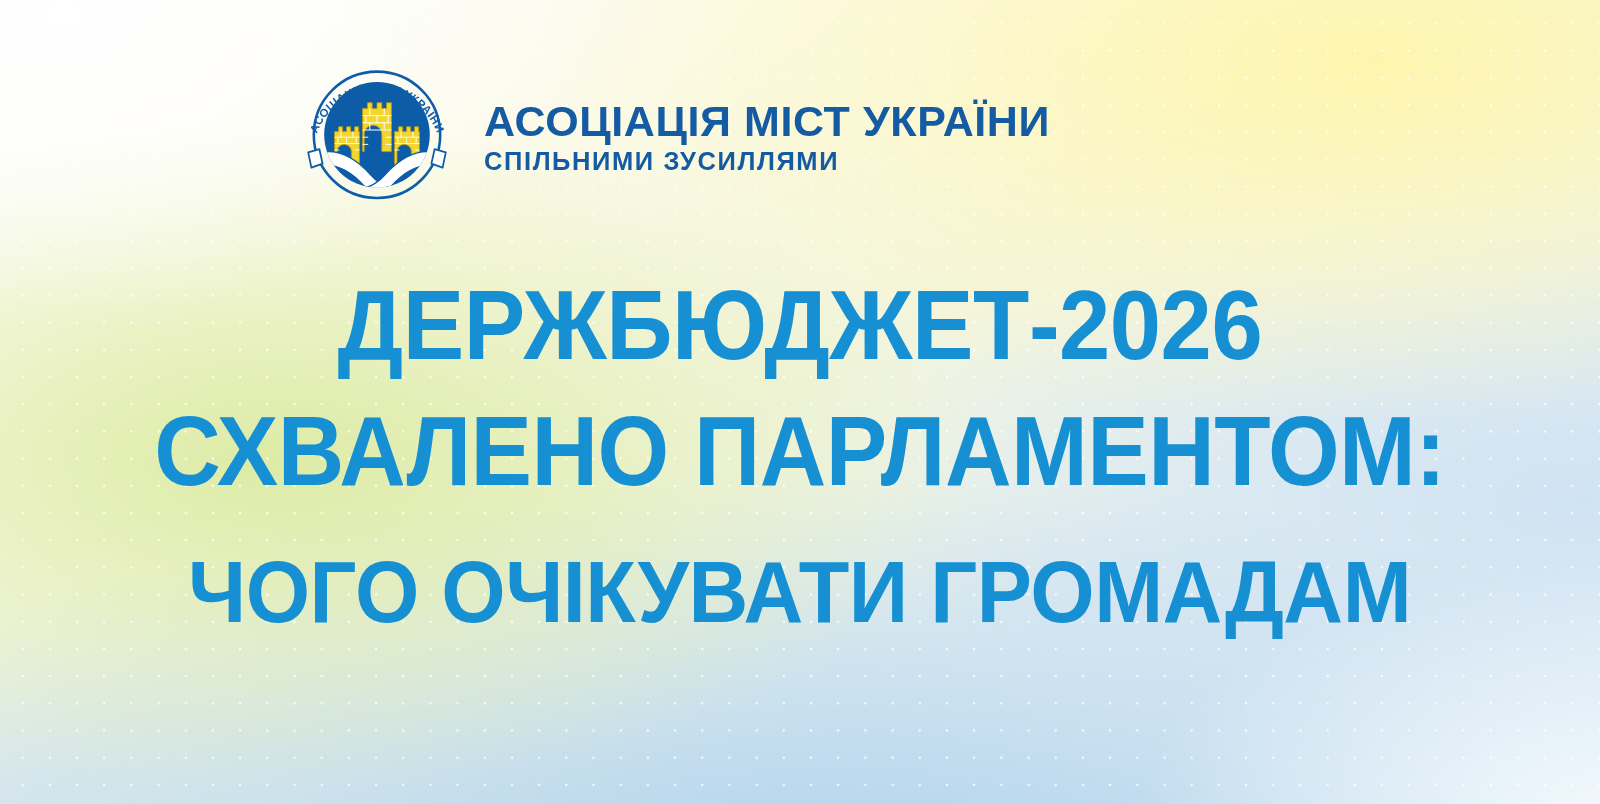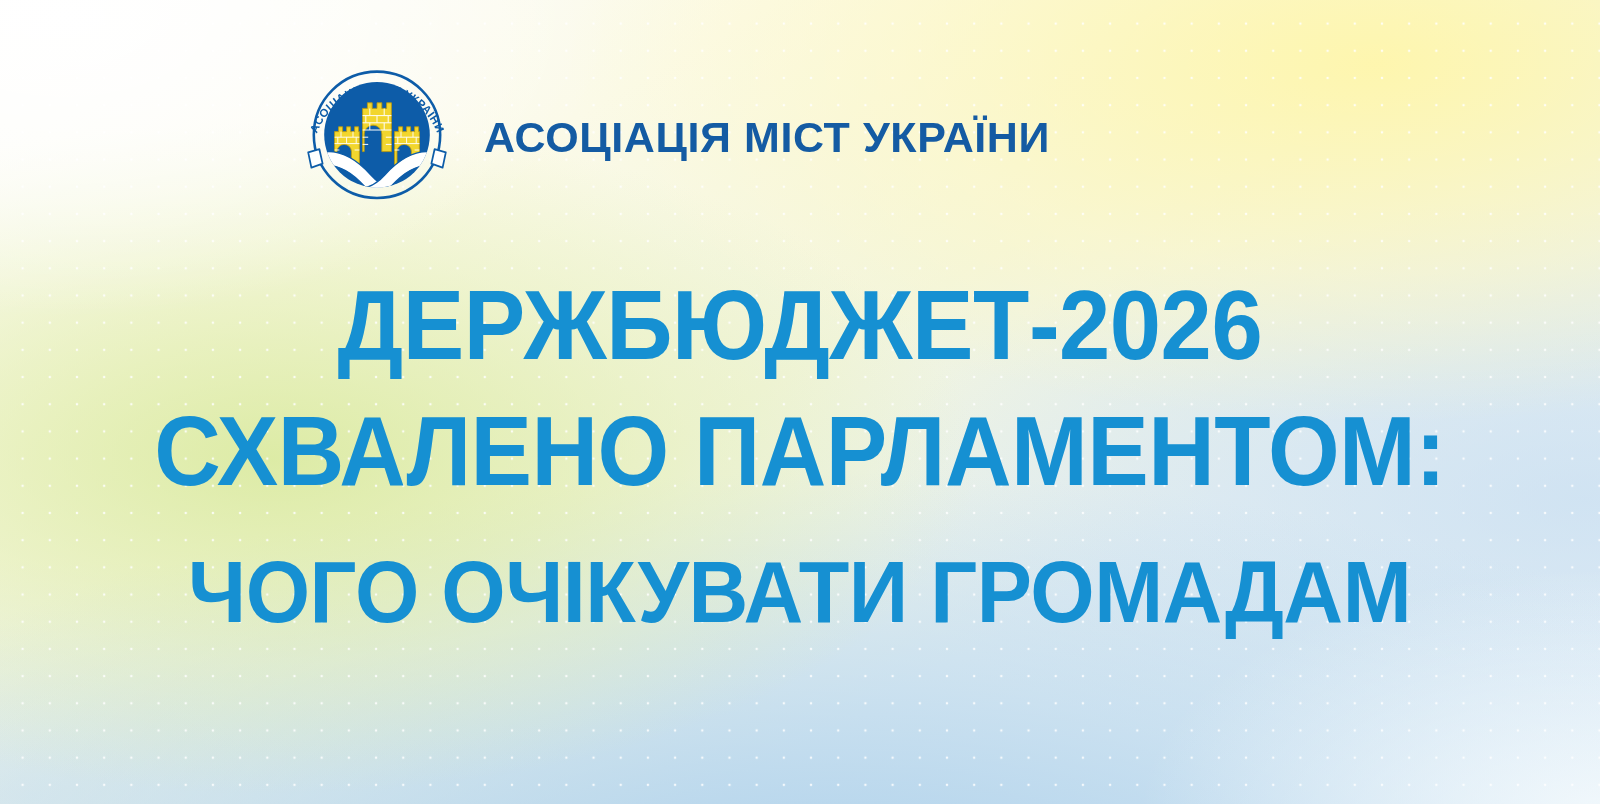--- a/index.html
+++ b/index.html
@@ -193,20 +193,21 @@
       </g>
 
       <g fill="#ffffff" stroke="#0d5ca8" stroke-width="2.2" stroke-linejoin="round">
         <path d="M14 118 L28 114 L32 132 L18 137 Z"></path>
         <path d="M186 118 L172 114 L168 132 L182 137 Z"></path>
       </g>
     </svg>
 
     <div class="brand-text">
       <div class="brand-name">АСОЦІАЦІЯ МІСТ УКРАЇНИ</div>
+      <div class="brand-tag">СПІЛЬНИМИ ЗУСИЛЛЯМИ</div>
     </div>
   </div>
 
   <div class="headline">
     <div class="hl-line hl-1">ДЕРЖБЮДЖЕТ-2026</div>
     <div class="hl-line hl-2">СХВАЛЕНО ПАРЛАМЕНТОМ:</div>
     <div class="hl-line hl-3">ЧОГО ОЧІКУВАТИ ГРОМАДАМ</div>
   </div>
 
 </div>

